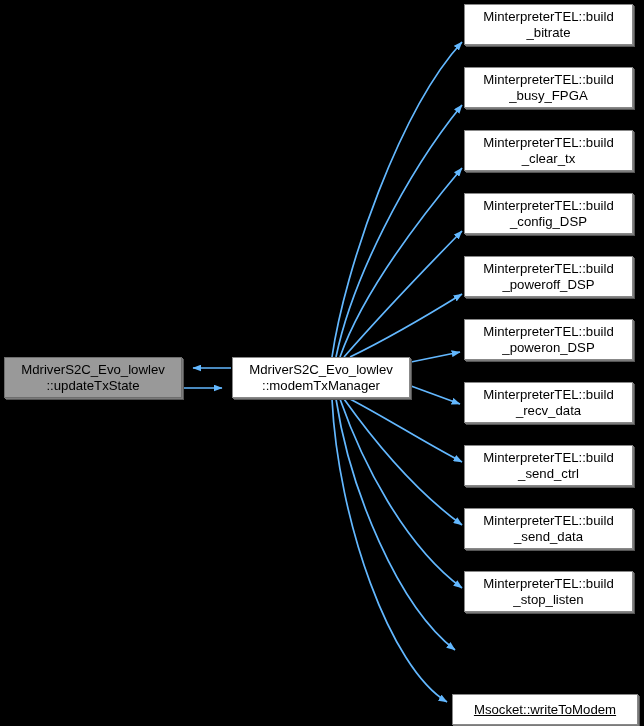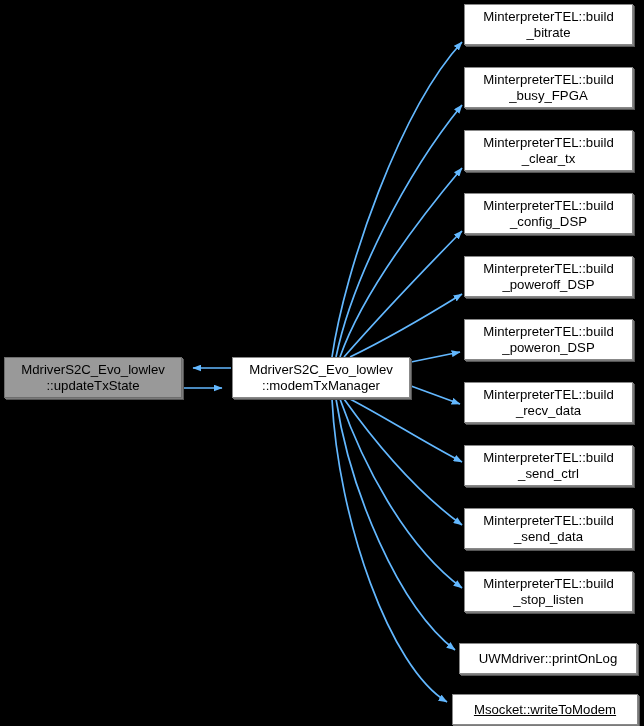--- a/index.html
+++ b/index.html
@@ -141,21 +141,18 @@
   <div class="node" style="left:464px; top:508px; width:169px; height:41px;">
     <span class="label">MinterpreterTEL::build
 _send_data</span>
   </div>
 
   <div class="node" style="left:464px; top:571px; width:169px; height:41px;">
     <span class="label">MinterpreterTEL::build
 _stop_listen</span>
   </div>
 
-  <div class="node" style="left:459px; top:643px; width:178px; height:31px;">
-    <span class="label">UWMdriver::printOnLog</span>
-  </div>
 
   <div class="node" style="left:452px; top:694px; width:186px; height:31px;text-decoration:underline;">
     <span class="label">Msocket::writeToModem</span>
   </div>
 
 </div>
 
 </body></html>

